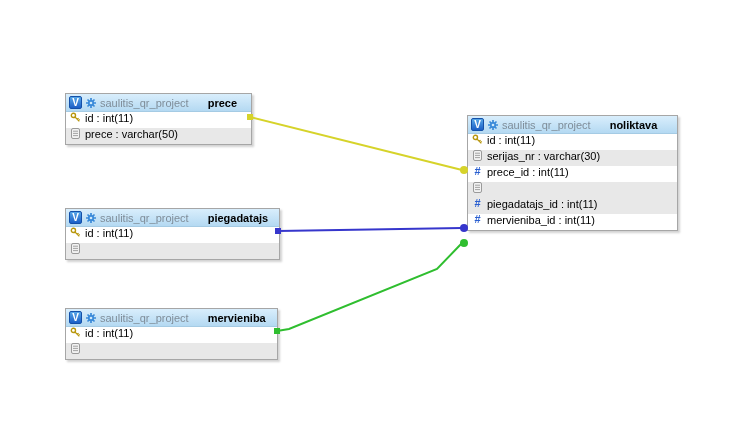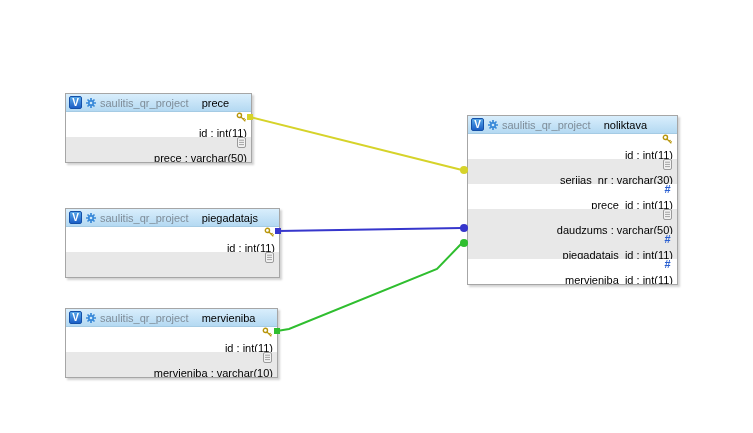--- a/index.html
+++ b/index.html
@@ -60,34 +60,33 @@
   .gear-icon {
     flex: 0 0 auto;
     width: 12px;
     height: 12px;
     cursor: pointer;
   }
   .schema-name {
     color: #7f8d99;
   }
   .table-name {
-    font-weight: normal;
+    font-weight: bold;
     color: #000000;
-    margin-left: 10px;
+    margin-left: 16px;
   }
   .db-row {
-    height: 25px;
+    height: 16px;
     display: flex;
-    align-items: flex-end;
+    align-items: flex-start;
     gap: 4px;
     padding: 0 4px;
     white-space: nowrap;
     overflow: hidden;
     background: #ffffff;
-    flex-direction: column;
   }
   .db-row.alt {
     background: #e8e8e8;
   }
   .field-icon {
     flex: 0 0 auto;
     width: 11px;
     display: inline-flex;
     justify-content: center;
     align-items: center;
@@ -197,21 +196,20 @@
           </span>
           <span class="col-label">id : int(11)</span>
         </div>
         <div class="db-row alt">
           <span class="field-icon">
             <svg width="9" height="11" viewBox="0 0 9 11">
               <rect x="0.5" y="0.5" width="8" height="10" rx="1.5" fill="#f2f2f2" stroke="#9a9a9a"></rect>
               <path d="M2 3.2h5 M2 5.4h5 M2 7.6h5" stroke="#9a9a9a" stroke-width="0.9"></path>
             </svg>
           </span>
-          <span class="col-label">mervieniba : varchar(10)</span>
         </div>
       </div>
       <div class="db-table" style="left: 467px; top: 115px; width: 209px;">
         <div class="db-table-header">
           <div class="v-badge">V</div>
           <span class="gear-icon"><svg width="12" height="12" viewBox="0 0 12 12">
               <path d="M6 1v10 M1 6h10 M2.5 2.5l7 7 M9.5 2.5l-7 7" stroke="#3a8ad9" stroke-width="1.7"></path>
               <circle cx="6" cy="6" r="3.1" fill="#3a8ad9"></circle>
               <circle cx="6" cy="6" r="1.3" fill="#cfe9fa"></circle>
             </svg></span>
@@ -242,21 +240,20 @@
           </span>
           <span class="col-label">prece_id : int(11)</span>
         </div>
         <div class="db-row alt">
           <span class="field-icon">
             <svg width="9" height="11" viewBox="0 0 9 11">
               <rect x="0.5" y="0.5" width="8" height="10" rx="1.5" fill="#f2f2f2" stroke="#9a9a9a"></rect>
               <path d="M2 3.2h5 M2 5.4h5 M2 7.6h5" stroke="#9a9a9a" stroke-width="0.9"></path>
             </svg>
           </span>
-          <span class="col-label">daudzums : varchar(50)</span>
         </div>
         <div class="db-row alt">
           <span class="field-icon">
             <span class="hash-glyph">#</span>
           </span>
           <span class="col-label">piegadatajs_id : int(11)</span>
         </div>
         <div class="db-row">
           <span class="field-icon">
             <span class="hash-glyph">#</span>

